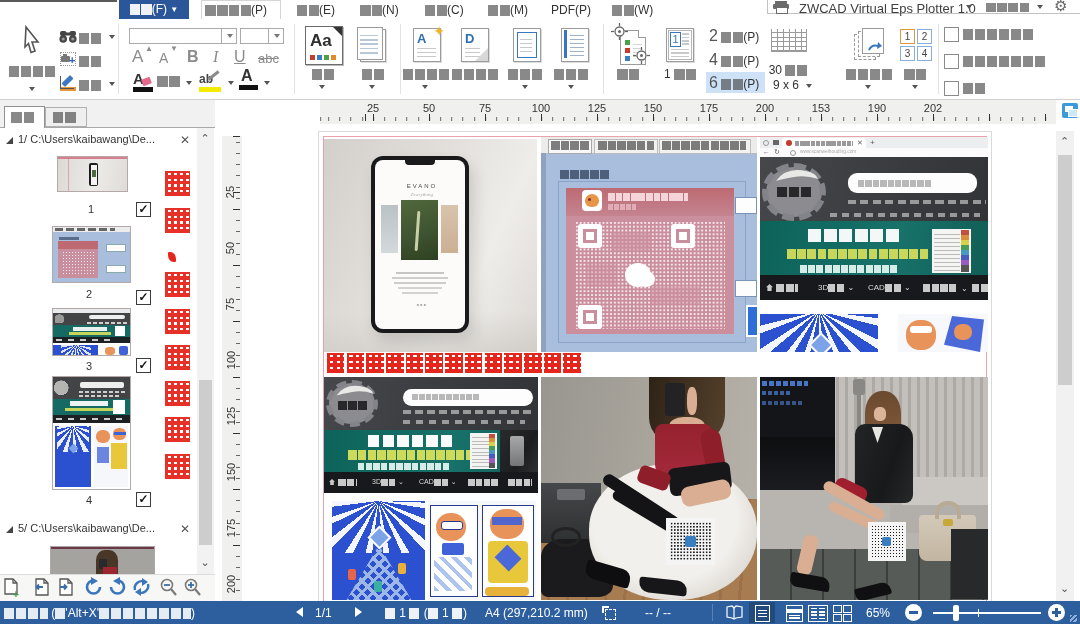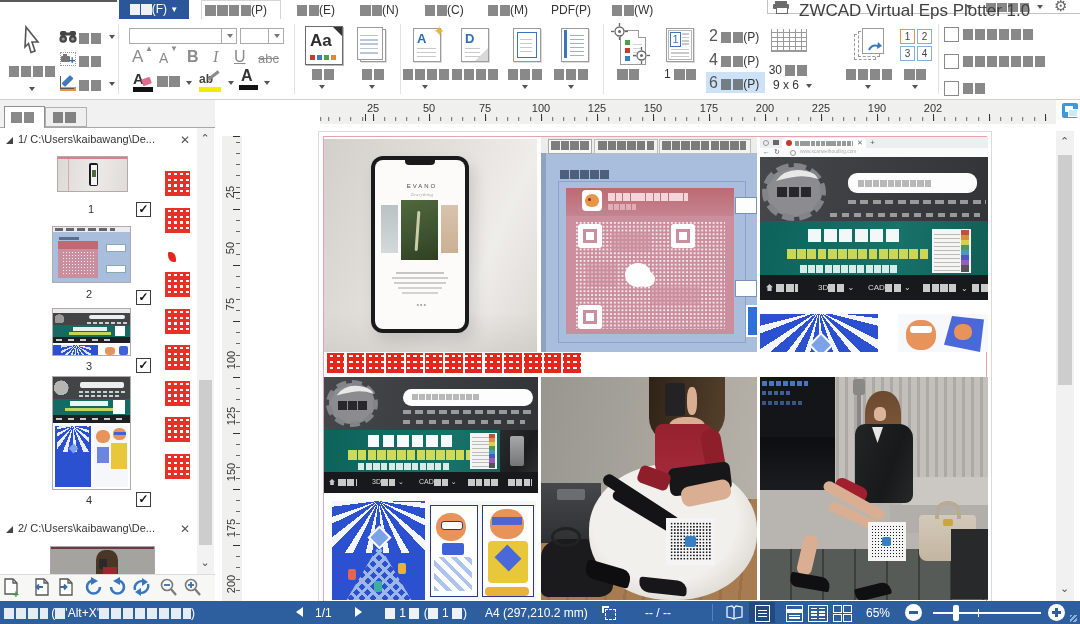--- a/index.html
+++ b/index.html
@@ -36,21 +36,21 @@
  <div class="a" style="left:488px;top:3px;font-size:12px;line-height:14px"><span class="zi" style="width:22px;height:11px"></span>(M)</div>
  <div class="a" style="left:551px;top:3px;font-size:12px;line-height:14px">PDF(P)</div>
  <div class="a" style="left:612px;top:3px;font-size:12px;line-height:14px"><span class="zi" style="width:22px;height:11px"></span>(W)</div>
 
  <div class="a" style="left:767px;top:-1px;width:313px;height:14px;background:#fff;border:1px solid #c3c3c3;border-right:none;border-top:none"></div>
  <div class="a" style="left:773px;top:1px;width:16px;height:11px">
    <div class="a" style="left:2px;top:0;width:12px;height:4px;background:#6b6b6b"></div>
    <div class="a" style="left:0;top:3px;width:16px;height:5px;background:#6b6b6b;border-radius:1px"></div>
    <div class="a" style="left:3px;top:6px;width:10px;height:5px;background:#fff;border:1px solid #6b6b6b"></div>
  </div>
- <div class="a" style="left:799px;top:1px;font-size:17px;color:#3f3f3f">ZWCAD Virtual Eps Plotter 1.0</div>
+ <div class="a" style="left:799px;top:1px;font-size:13px;color:#3f3f3f">ZWCAD Virtual Eps Plotter 1.0</div>
  <div class="dar" style="left:966px;top:5px"></div>
  <div class="zh" style="left:986px;top:3px;width:45px;height:9px;--a:9.8px;--b:11.2px;--c:#3f3f3f;--o:.62"></div>
  <div class="dar" style="left:1037px;top:5px"></div>
  <div class="a" style="left:1054px;top:-2px;width:16px;height:16px;color:#666;font-size:15px;line-height:16px">⚙</div>
 </div>
 
 <div id="ribbon" class="a" style="left:0;top:19px;width:1080px;height:81px;background:#fff">
  <div class="a" style="left:0;top:80px;width:1080px;height:1px;background:#d0d0d0"></div>
  <div class="sep" style="left:118px;top:5px"></div>
     <div class="sep" style="left:294px;top:5px"></div>
@@ -319,21 +319,21 @@
    <div class="a" style="left:43px;top:53px;width:14px;height:13px;background:#e8935a;border-radius:45%"></div>
    <div class="a" style="left:60px;top:51px;width:13px;height:12px;background:#e8935a;border-radius:45%"></div>
    <div class="a" style="left:61px;top:55px;width:12px;height:3px;background:#3f62d8"></div>
    <div class="a" style="left:58px;top:66px;width:16px;height:26px;background:#e8c83a"></div>
    <div class="a" style="left:44px;top:70px;width:12px;height:16px;background:#4a68d8;opacity:.8"></div>
  </div>
  <div class="tnum" style="left:86px;top:394px">4</div>
  <div class="tcb" style="left:136px;top:392px">✓</div>
 
  <div class="a" style="left:6px;top:426px;width:0;height:0;border-bottom:7px solid #444;border-left:7px solid transparent"></div>
- <div class="a" style="left:18px;top:422px;font-size:11px;color:#333;white-space:nowrap">2/ C:\Users\kaibawang\De...</div>
+ <div class="a" style="left:18px;top:422px;font-size:11px;color:#333;white-space:nowrap">5/ C:\Users\kaibawang\De...</div>
  <div class="a" style="left:180px;top:422px;font-size:12px;color:#555">✕</div>
 
  <div class="thumb" style="left:50px;top:446px;width:103px;height:28px;border-color:#b0a5a5;background:#a5a3a0">
    <div class="a" style="left:0;top:0;width:103px;height:2px;background:#6b3945"></div>
    <div class="a" style="left:45px;top:3px;width:22px;height:25px;background:#4a3626;border-radius:40% 40% 0 0"></div>
    <div class="a" style="left:48px;top:12px;width:8px;height:10px;background:#2a2a2c"></div>
    <div class="a" style="left:52px;top:20px;width:14px;height:8px;background:#9e2630"></div>
  </div>
 
  <div class="rg" style="left:165px;top:71px;width:25px;height:25px"></div>
@@ -401,21 +401,21 @@
    <div class="a" style="left:0;bottom:3px;width:736px;height:7px;background:repeating-linear-gradient(90deg,#333 0 1px,transparent 1px 56px);background-position:53px 0"></div>
    <div class="a" style="left:0;top:2px;width:736px;font-size:11px;color:#333">
         <span class="a" style="left:53px;transform:translateX(-50%)">25</span>
         <span class="a" style="left:109px;transform:translateX(-50%)">50</span>
         <span class="a" style="left:165px;transform:translateX(-50%)">75</span>
         <span class="a" style="left:221px;transform:translateX(-50%)">100</span>
         <span class="a" style="left:277px;transform:translateX(-50%)">125</span>
         <span class="a" style="left:333px;transform:translateX(-50%)">150</span>
         <span class="a" style="left:389px;transform:translateX(-50%)">175</span>
         <span class="a" style="left:445px;transform:translateX(-50%)">200</span>
-        <span class="a" style="left:501px;transform:translateX(-50%)">225</span>
+        <span class="a" style="left:501px;transform:translateX(-50%)">153</span>
         <span class="a" style="left:557px;transform:translateX(-50%)">190</span>
         <span class="a" style="left:613px;transform:translateX(-50%)">202</span>
       </div>
  </div>
 
  <div class="a" style="left:6px;top:36px;width:20px;height:465px;background:#f0f0ee">
    <div class="a" style="right:2px;top:0;width:4px;height:465px;background:repeating-linear-gradient(0deg,#666 0 1px,transparent 1px 11.2px);background-position:0 1px"></div>
    <div class="a" style="right:2px;top:0;width:7px;height:465px;background:repeating-linear-gradient(0deg,#333 0 1px,transparent 1px 56px);background-position:0 57px"></div>
    <span class="a" style="left:2px;top:50px;font-size:11px;color:#333;transform:rotate(-90deg)">25</span>
    <span class="a" style="left:2px;top:106px;font-size:11px;color:#333;transform:rotate(-90deg)">50</span>

